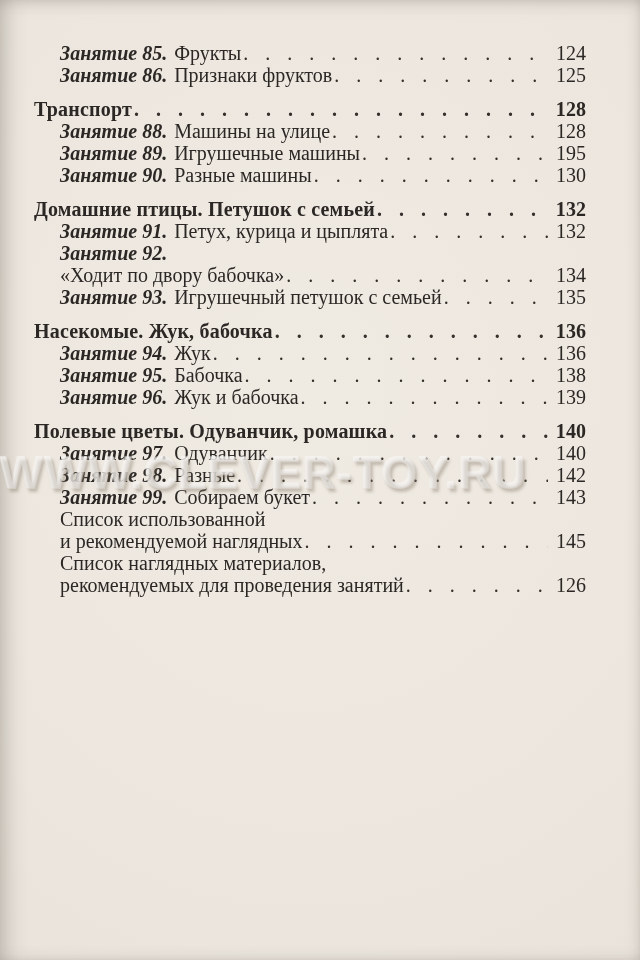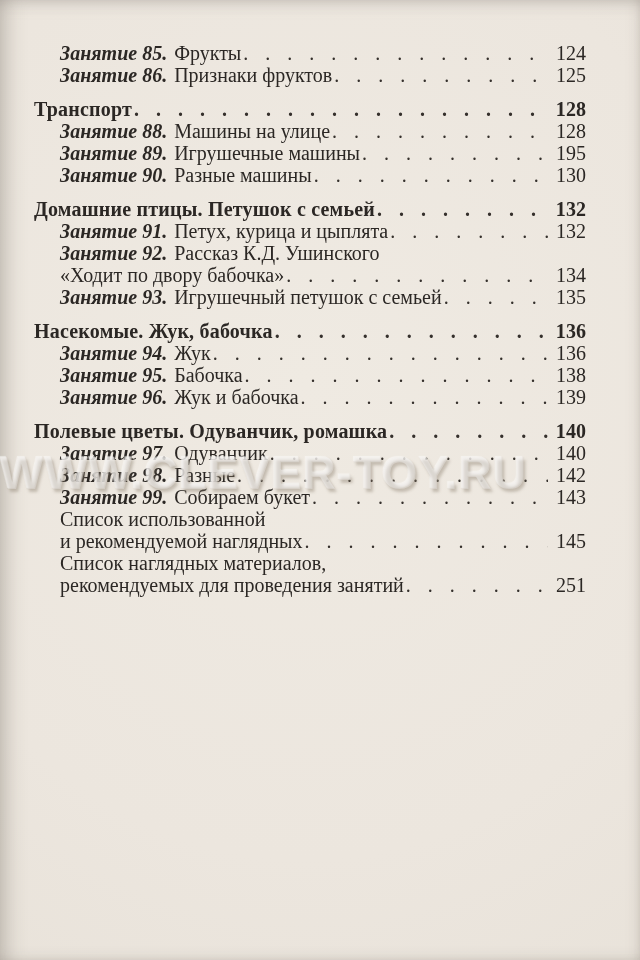--- a/index.html
+++ b/index.html
@@ -127,21 +127,20 @@
     <span class="pg">132</span>
   </div>
       <div class="row ind1">
     <span class="lbl">Занятие 91.</span>
     <span class="txt">Петух, курица и цыплята</span>
     <span class="dots"></span>
     <span class="pg">132</span>
   </div>
       <div class="row ind1">
     <span class="lbl">Занятие 92.</span>
-    <span class="txt">Рассказ К.Д. Ушинского</span>
 
   </div>
       <div class="row ind1">
 
     <span class="txt">«Ходит по двору бабочка»</span>
     <span class="dots"></span>
     <span class="pg">134</span>
   </div>
       <div class="row ind1">
     <span class="lbl">Занятие 93.</span>
@@ -210,17 +209,17 @@
   </div>
       <div class="row ind1">
 
     <span class="txt">Список наглядных материалов,</span>
 
   </div>
       <div class="row ind1">
 
     <span class="txt">рекомендуемых для проведения занятий</span>
     <span class="dots"></span>
-    <span class="pg">251</span>
+    <span class="pg">126</span>
   </div>
     </div>
   <div class="watermark">WWW.CLEVER-TOY.RU</div>
 </div>
 
 </body></html>

